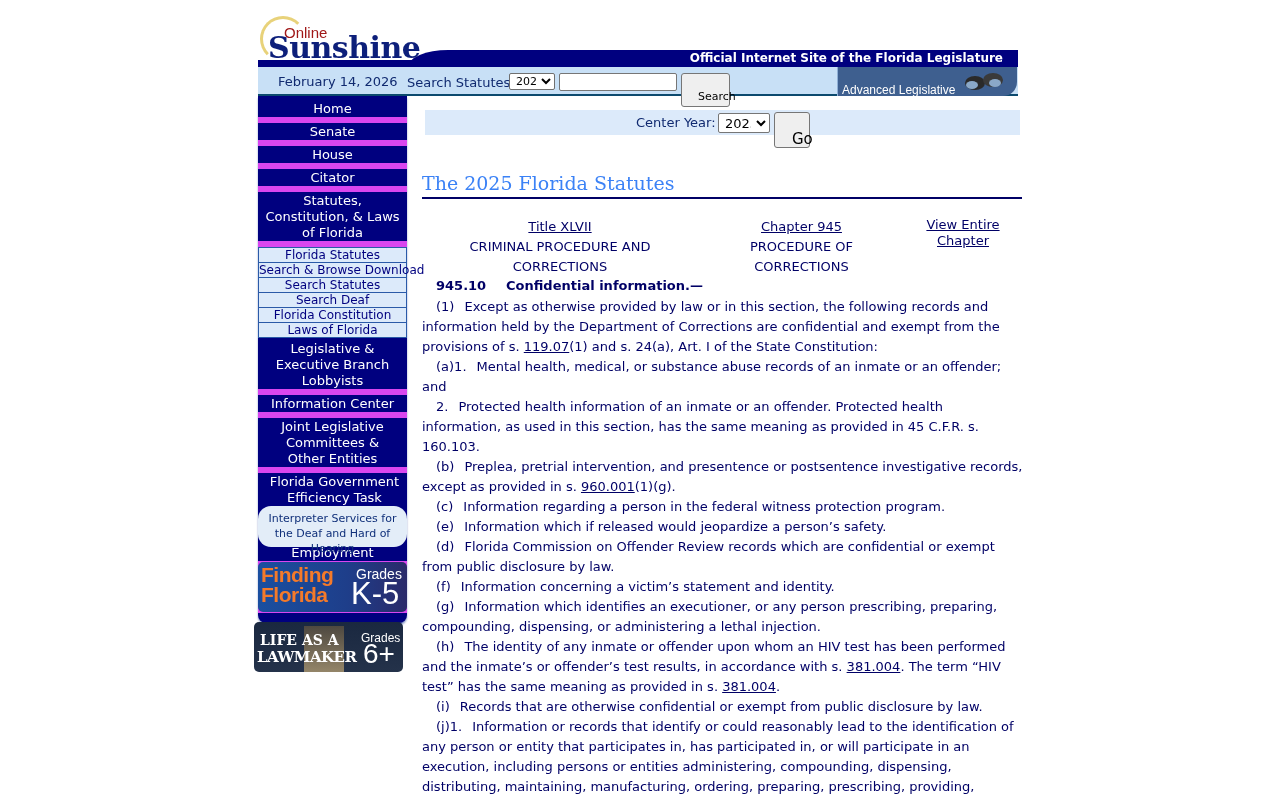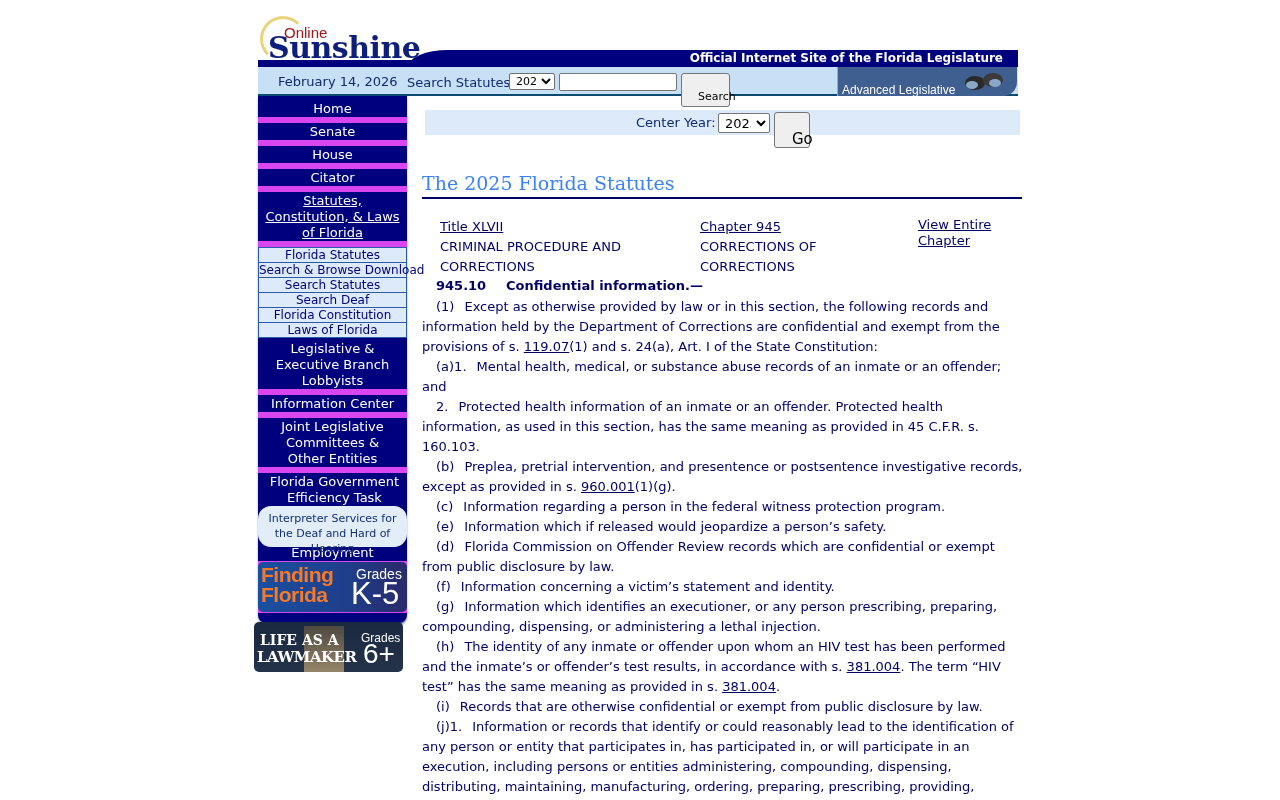--- a/index.html
+++ b/index.html
@@ -48,21 +48,21 @@
   #lawmaker .k { position: absolute; left: 109px; top: 16px; font-family: "Liberation Sans", sans-serif; font-size: 28px; color: #ffffff; }
 
   
   #yearbar { position: absolute; left: 425px; top: 110px; width: 595px; height: 25px; background: #dceafa; text-align: center; }
   #year-label { position: absolute; left: 211px; top: 5px; font-size: 13px; color: #102a70; }
   #year-select { position: absolute; left: 293px; top: 3px; width: 52px; height: 20px; font-size: 13px; border: 1px solid #767676; border-radius: 2px; background: #fff; padding: 0 2px; font-family: "DejaVu Sans", sans-serif; color: #000; }
   #go-btn { position: absolute; left: 349px; top: 2px; width: 33px; height: 21px; font-size: 15px; background: #efefef; border: 1px solid #767676; border-radius: 3px; color: #000; font-family: "DejaVu Sans", sans-serif; padding: 17px; }
 
   #page-title { position: absolute; left: 422px; top: 172px; width: 600px; font-family: "DejaVu Serif", serif; font-size: 19px; color: #3b82f6; padding-bottom: 3px; border-bottom: 2px solid #000066; }
 
-  .hdr { position: absolute; text-align: left; font-size: 13px; line-height: 20px; color: #000066; }
+  .hdr { position: absolute; text-align: center; font-size: 13px; line-height: 20px; color: #000066; }
   .hdr a { color: #000066; text-decoration: underline; }
   #title-block { left: 440px; top: 217px; width: 240px; }
   #chapter-block { left: 700px; top: 217px; width: 203px; }
   #view-block { left: 918px; top: 217px; width: 90px; line-height: 16px; }
 
   #section-head { position: absolute; left: 436px; top: 278px; font-size: 13px; font-weight: bold; color: #000066; }
   #section-head .num { display: inline-block; width: 70px; }
 
   #body-text { position: absolute; left: 422px; top: 297px; width: 602px; font-size: 13px; line-height: 20px; color: #000066; }
   #body-text p { margin: 0; text-indent: 14px; }
@@ -105,21 +105,21 @@
       </svg>
     </div>
   </div>
 </div>
 
 <div id="nav">
   <a class="nav-item first">Home</a>
   <a class="nav-item">Senate</a>
   <a class="nav-item">House</a>
   <a class="nav-item">Citator</a>
-  <a class="nav-item" style="padding-left:6px;padding-right:6px;text-decoration:underline;">Statutes, Constitution, &amp; Laws of Florida</a>
+  <a class="nav-item" style="padding-left:6px;padding-right:6px;">Statutes, Constitution, &amp; Laws of Florida</a>
   <a class="nav-sub first">Florida Statutes</a>
   <a class="nav-sub">Search &amp; Browse Download</a>
   <a class="nav-sub">Search Statutes</a>
   <a class="nav-sub">Search Deaf</a>
   <a class="nav-sub">Florida Constitution</a>
   <a class="nav-sub">Laws of Florida</a>
   <a class="nav-item first" style="padding-top:3px;">Legislative &amp; Executive Branch Lobbyists</a>
   <a class="nav-item">Information Center</a>
   <a class="nav-item" style="padding-left:18px;padding-right:18px;">Joint Legislative Committees &amp; Other Entities</a>
   <a class="nav-item" style="padding-left:10px;padding-right:6px;">Florida Government Efficiency Task Force</a>
@@ -155,21 +155,21 @@
 
 <div id="page-title">The 2025 Florida Statutes</div>
 
 <div id="title-block" class="hdr">
   <a>Title XLVII</a><br>
   <span>CRIMINAL PROCEDURE AND</span><br>
   <span>CORRECTIONS</span>
 </div>
 <div id="chapter-block" class="hdr">
   <a>Chapter 945</a><br>
-  <span>CORRECTIONS OF</span><br>
+  <span>PROCEDURE OF</span><br>
   <span>CORRECTIONS</span>
 </div>
 <div id="view-block" class="hdr">
   <a><span>View Entire</span><br><span>Chapter</span></a>
 </div>
 
 <div id="section-head">
   <span class="num">945.10</span><span>Confidential information.—</span>
 </div>
 

